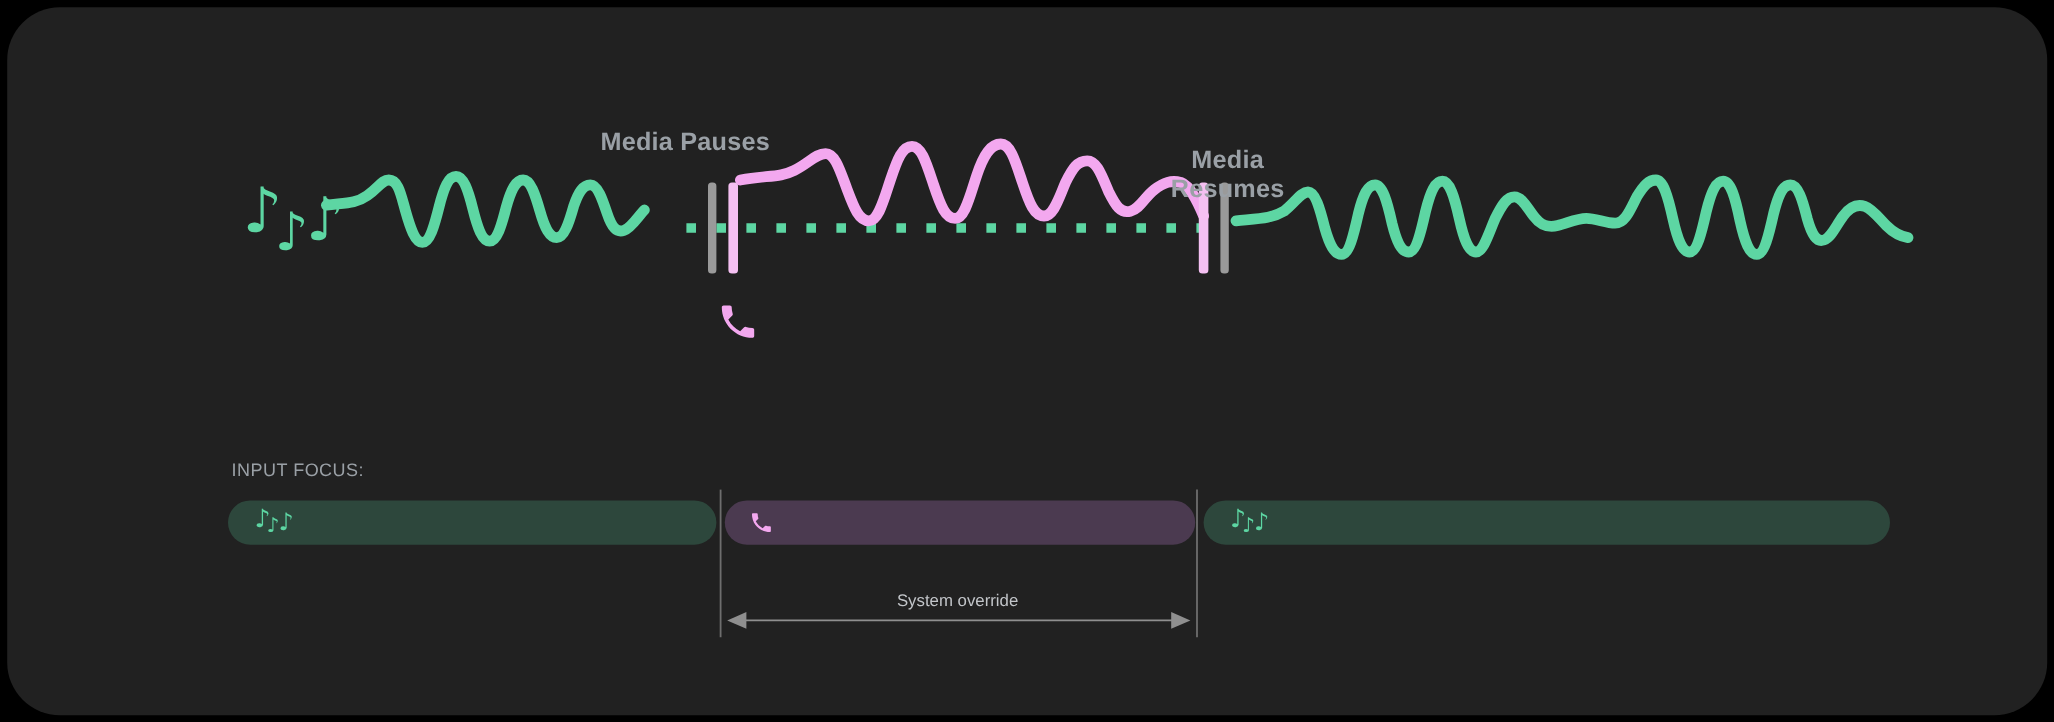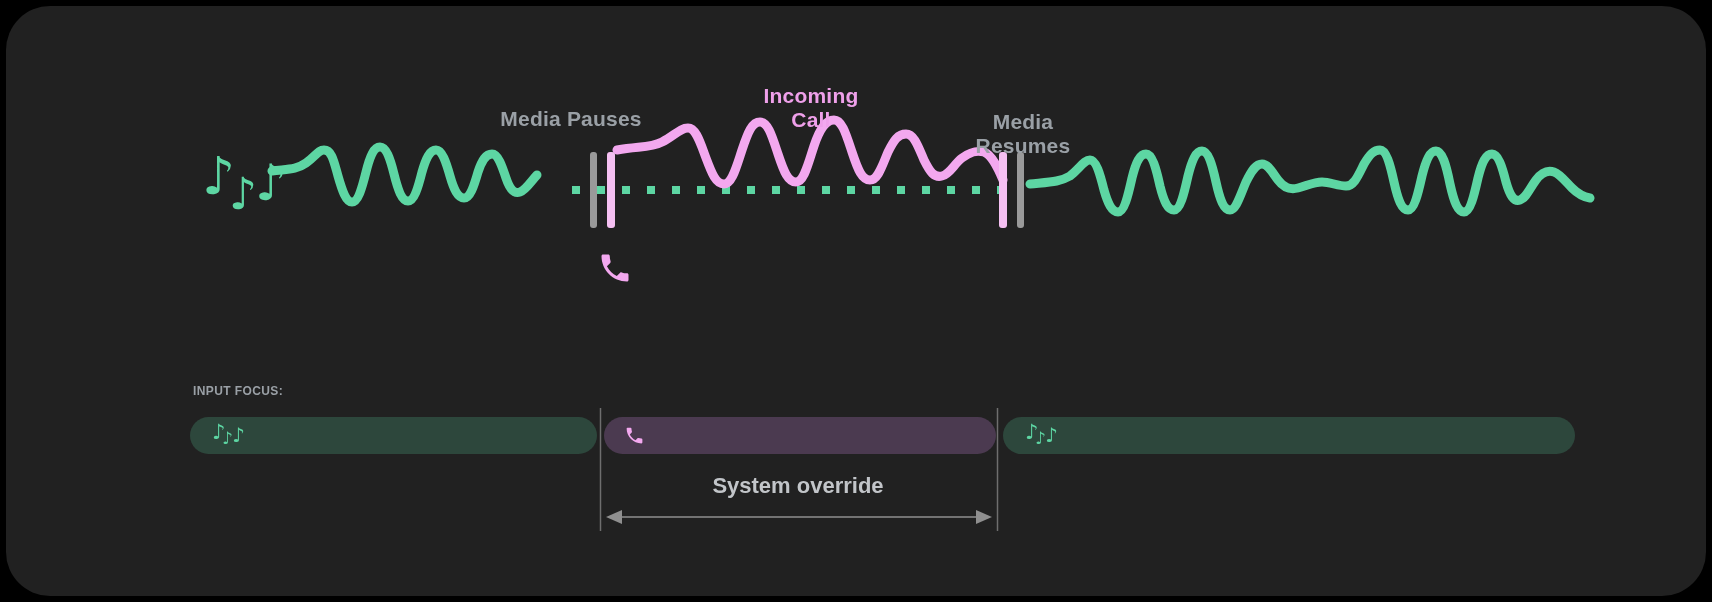--- a/index.html
+++ b/index.html
@@ -24,21 +24,21 @@
   .vline{stroke:#6e6e6e;stroke-width:1.5;}
   .arrow-line{stroke:var(--arrow-gray,#8f8f8f);stroke-width:1.6;}
   .arrow-head{fill:var(--arrow-gray,#8f8f8f);}
 
   .lbl{position:absolute;font-weight:600;font-size:21px;letter-spacing:.2px;text-align:center;}
   .lbl.gray{color:var(--label-gray,#9aa0a6);}
   .lbl.pink{color:var(--call-pink-bright,#efa0ea);}
 
   .input-focus-label{
     position:absolute;left:193px;top:384px;
-    font-size:12px;font-weight:700;letter-spacing:.4px;
+    font-size:15px;font-weight:400;letter-spacing:.4px;
     color:var(--label-gray,#9aa0a6);
   }
   .pill{position:absolute;top:417px;height:37px;border-radius:19px;}
   .pill.green{background:var(--pill-green,#2d473c);}
   .pill.purple{background:var(--pill-purple,#4b3a50);}
 
   .note{
     position:absolute;color:var(--media-green,#5dd6a3);
     font-family:"DejaVu Sans", sans-serif;line-height:1;
   }
@@ -51,22 +51,22 @@
   .notes-small .n1{font-size:21px;left:0;top:0;}
   .notes-small .n2{font-size:17px;left:10px;top:8px;}
   .notes-small .n3{font-size:20px;left:20px;top:3px;}
 
   .phone-top{position:absolute;left:597px;top:250px;width:36px;height:36px;}
   .phone-top svg{width:36px;height:36px;fill:var(--call-pink,#f3a8ef);}
   .phone-pill{position:absolute;left:20px;top:8px;width:21px;height:21px;}
   .phone-pill svg{width:21px;height:21px;fill:var(--call-pink,#f3a8ef);}
 
   .override-label{
-    position:absolute;left:648px;top:473px;width:300px;text-align:center;
-    font-size:22px;font-weight:700;color:var(--annotation-gray,#c2c5c9);
+    position:absolute;left:648px;top:492px;width:300px;text-align:center;
+    font-size:14px;font-weight:400;color:var(--annotation-gray,#c2c5c9);
   }
 </style>
 </head>
 <body>
 
 <div class="card"></div>
 
 <div class="stage">
 
   <div class="notes-big">
@@ -164,22 +164,21 @@
     <rect class="bar-gray" x="1017" y="152" width="7" height="76" rx="3"></rect>
 
     <line class="vline" x1="600.5" y1="408" x2="600.5" y2="531"></line>
     <line class="vline" x1="997.5" y1="408" x2="997.5" y2="531"></line>
     <line class="arrow-line" x1="618" y1="517" x2="980" y2="517"></line>
     <polygon class="arrow-head" points="606,517 622,510 622,524"></polygon>
     <polygon class="arrow-head" points="992,517 976,510 976,524"></polygon>
   </svg>
 
   <div class="lbl gray" style="left:496px;top:107px;width:150px;">Media Pauses</div>
-  <div class="lbl pink" style="left:741px;top:84px;width:140px;">Incoming Call</div>
-  <div class="lbl gray" style="left:943px;top:110px;width:160px;">Media Resumes</div>
+  <div class="lbl gray" style="left:943px;top:122px;width:160px;">Media Resumes</div>
 
   <div class="phone-top">
     <svg viewBox="0 0 24 24">
         <path d="M6.62 10.79c1.44 2.83 3.76 5.14 6.59 6.59l2.2-2.2c.27-.27.67-.36 1.02-.24 1.12.37 2.33.57 3.57.57.55 0 1 .45 1 1V20c0 .55-.45 1-1 1-9.39 0-17-7.61-17-17 0-.55.45-1 1-1h3.5c.55 0 1 .45 1 1 0 1.25.2 2.45.57 3.57.11.35.03.74-.24 1.02l-2.2 2.2z"></path>
       </svg>
   </div>
 
   <div class="input-focus-label">INPUT FOCUS:</div>
 
   <div class="pill green" style="left:190px;width:407px;">

